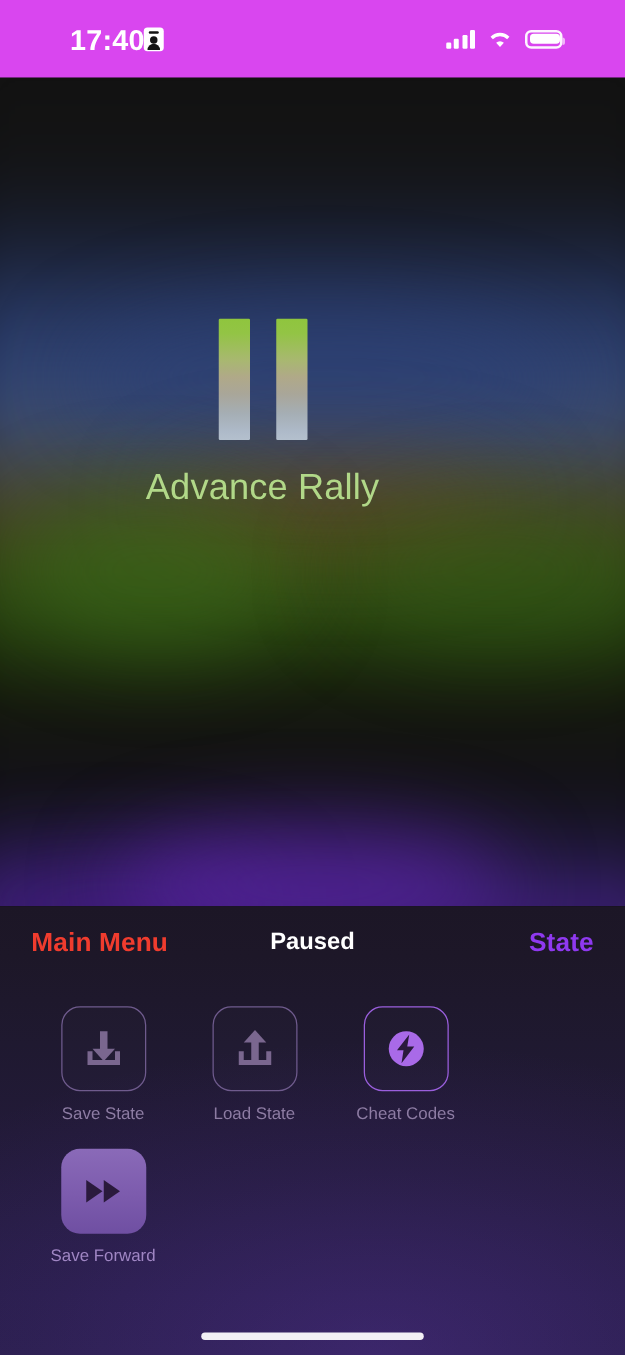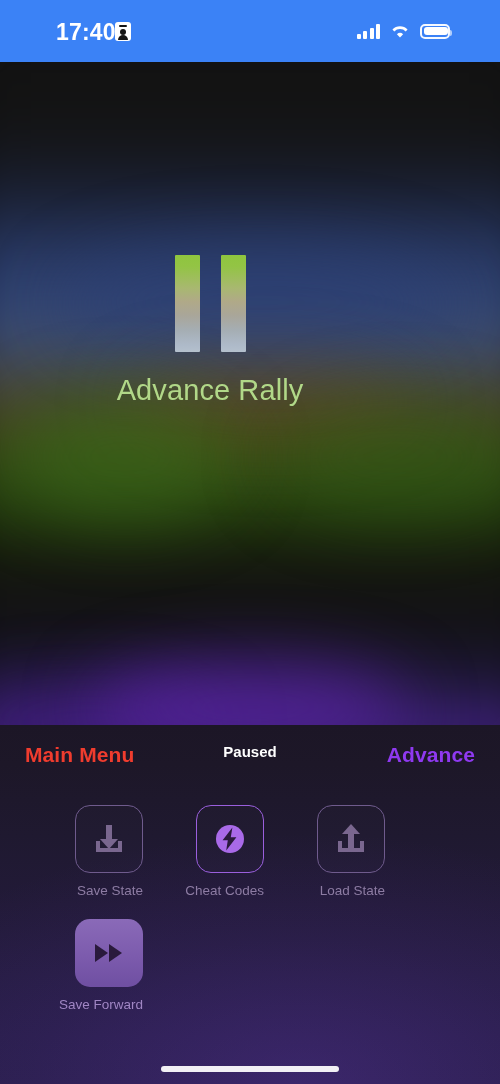--- a/index.html
+++ b/index.html
@@ -19,21 +19,21 @@
     overflow: hidden;
     background: #000;
   }
 
   
   .statusbar {
     position: absolute;
     left: 0; top: 0;
     width: 500px;
     height: 62px;
-    background: #3b82f6;
+    background: #d946ef;
     z-index: 40;
   }
   .sb-time {
     position: absolute;
     left: 56px; top: 19px;
     color: #ffffff;
     font-size: 23px;
     font-weight: bold;
     letter-spacing: 0.2px;
   }
@@ -250,21 +250,21 @@
     font-size: 21px;
     font-weight: bold;
     color: #f03c2e;
     letter-spacing: 0.1px;
   }
   .lbl-paused {
     position: absolute;
     left: 0; top: 0;
     width: 500px;
     text-align: center;
-    font-size: 15px;
+    font-size: 19px;
     font-weight: bold;
     color: #ffffff;
   }
   .btn-resume {
     position: absolute;
     right: 25px; top: 0;
     font-size: 21px;
     font-weight: bold;
     color: #8f39f0;
     letter-spacing: 0.1px;
@@ -275,21 +275,21 @@
     left: 22px; top: 80px;
     width: 460px;
     display: flex;
     flex-wrap: wrap;
   }
   .cell {
     width: 121px;
     margin-bottom: 21px;
     display: flex;
     flex-direction: column;
-    align-items: flex-end;
+    align-items: center;
   }
   .tile {
     width: 68px; height: 68px;
     border-radius: 15px;
     box-sizing: border-box;
     display: flex;
     align-items: center;
     justify-content: center;
     position: relative;
   }
@@ -381,64 +381,64 @@
       </div>
     </div>
   </div>
 
   <div class="panel">
     <div class="panel-sheen"></div>
 
     <div class="panel-header">
       <div class="btn-main-menu">Main Menu</div>
       <div class="lbl-paused">Paused</div>
-      <div class="btn-resume">Advance</div>
+      <div class="btn-resume">State</div>
     </div>
 
     <div class="grid">
 
       <div class="cell">
         <div class="tile outline">
           <svg viewBox="0 0 40 40" width="40" height="40" aria-hidden="true">
             <g class="ic-muted">
               <rect x="17" y="6" width="6" height="17"></rect>
               <path d="M20 30 L11 20 h18 Z"></path>
               <path d="M7 22 h4 v7 h18 v-7 h4 v11 H7 Z"></path>
             </g>
           </svg>
         </div>
         <div class="cell-label">Save State</div>
       </div>
 
       <div class="cell">
-        <div class="tile outline-bright">
-          <svg viewBox="0 0 40 40" width="40" height="40" aria-hidden="true">
-            <g>
-              <circle cx="20" cy="20" r="14" class="ic-bright"></circle>
-              <path d="M22.4 8.5 L12.6 21.2 h5.2 l -1.6 10.3 L26.4 18.2 h-5.6 Z" class="ic-dark"></path>
-            </g>
-          </svg>
-        </div>
-        <div class="cell-label">Cheat Codes</div>
-      </div>
-
-      <div class="cell">
         <div class="tile outline">
           <svg viewBox="0 0 40 40" width="40" height="40" aria-hidden="true">
             <g class="ic-muted">
               <rect x="17" y="13" width="6" height="17"></rect>
               <path d="M20 5 L29 15 H11 Z"></path>
               <path d="M7 22 h4 v7 h18 v-7 h4 v11 H7 Z"></path>
             </g>
           </svg>
         </div>
         <div class="cell-label">Load State</div>
       </div>
 
       <div class="cell">
+        <div class="tile outline-bright">
+          <svg viewBox="0 0 40 40" width="40" height="40" aria-hidden="true">
+            <g>
+              <circle cx="20" cy="20" r="14" class="ic-bright"></circle>
+              <path d="M22.4 8.5 L12.6 21.2 h5.2 l -1.6 10.3 L26.4 18.2 h-5.6 Z" class="ic-dark"></path>
+            </g>
+          </svg>
+        </div>
+        <div class="cell-label">Cheat Codes</div>
+      </div>
+
+      <div class="cell">
         <div class="tile filled">
           <svg viewBox="0 0 40 40" width="40" height="40" aria-hidden="true">
             <g class="ic-dark">
               <path d="M6 11 L19 20 L6 29 Z"></path>
               <path d="M20 11 L33 20 L20 29 Z"></path>
             </g>
           </svg>
         </div>
         <div class="cell-label bright">Save Forward</div>
       </div>

